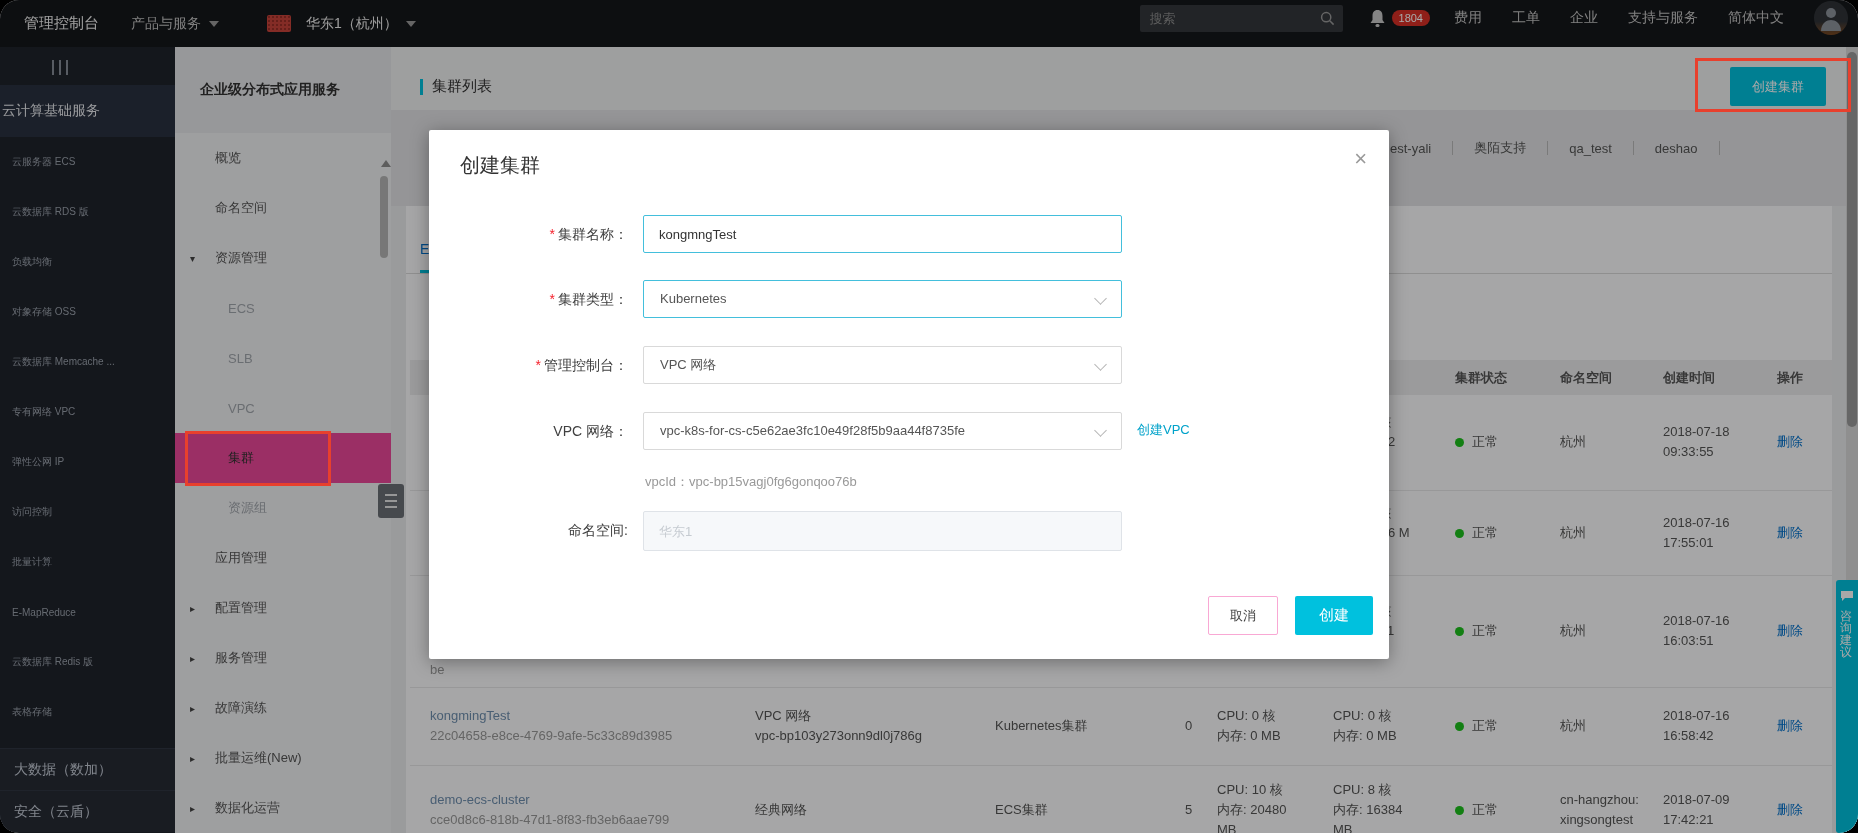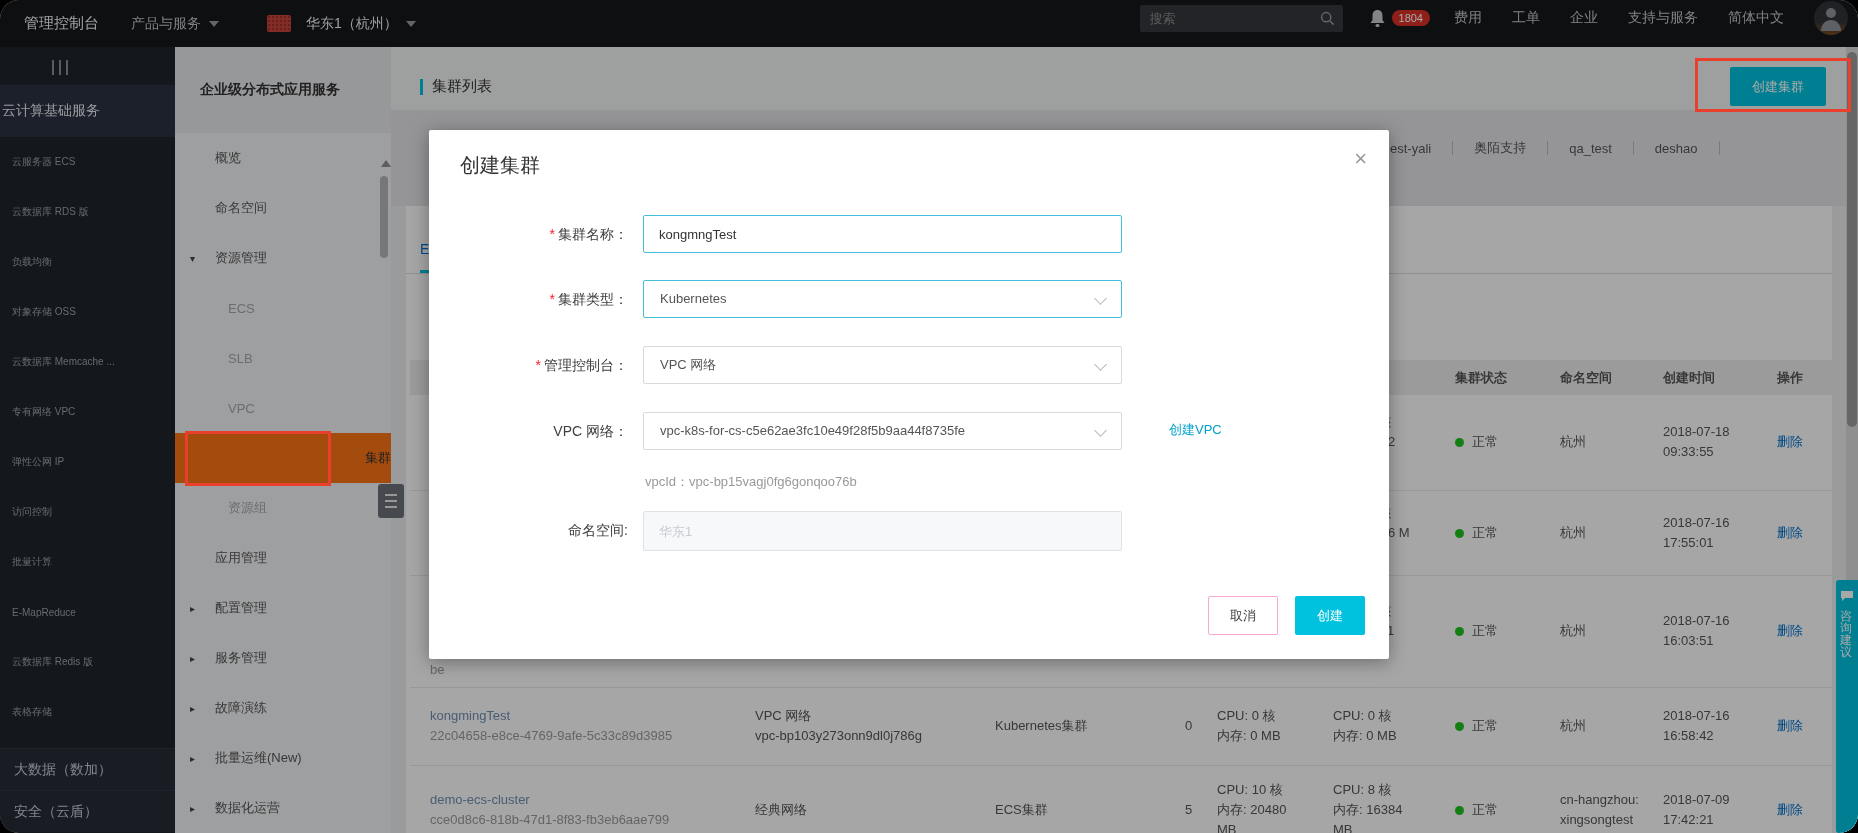--- a/index.html
+++ b/index.html
@@ -43,21 +43,21 @@
             background:#262b35; border-top:1px solid #303642; cursor:pointer; }
 
   
   .sidebar2 { position:absolute; left:175px; top:47px; width:216px; height:786px; background:#f0f1f3; z-index:5; }
   .s2-header { height:86px; background:#e6e7ea; display:flex; align-items:center; padding-left:25px;
                font-size:14px; font-weight:bold; color:#333; }
   .s2-item { height:50px; display:flex; align-items:center; padding-left:15px; font-size:13px; color:#555; cursor:pointer; }
   .s2-item .caret { display:inline-block; width:25px; font-size:10px; color:#444; }
   .s2-item .caret.w2 { width:38px; }
   .s2-item.dim { color:#a2a7ad; }
-  .s2-item.sel { background:#f97316; color:#333;justify-content:flex-end; }
+  .s2-item.sel { background:#ec4899; color:#333; }
   .s2-scroll-up { position:absolute; left:381px; top:160px; width:0; height:0; z-index:6;
                   border-left:5px solid transparent; border-right:5px solid transparent; border-bottom:7px solid #8d8d8d; }
   .s2-thumb { position:absolute; left:380px; top:176px; width:8px; height:82px; background:#b5b5b5; border-radius:4px; z-index:6; }
   .s2-handle { position:absolute; left:378px; top:484px; width:26px; height:34px; background:#6b6f76; border-radius:3px;
                z-index:6; display:flex; flex-direction:column; justify-content:center; align-items:center; cursor:pointer; }
   .s2-handle i { display:block; width:12px; height:2px; background:#e6e6e6; margin:2px 0; }
 
   
   .content-bg { position:absolute; left:391px; top:47px; width:1467px; height:786px; background:#eaebed; }
   .c-header { position:absolute; left:391px; top:47px; width:1467px; height:63px; background:#f0f1f2; }
@@ -109,28 +109,28 @@
   .m-label { position:absolute; left:0; width:199px; text-align:right; font-size:14px; color:#404040; line-height:38px; }
   .m-label .star { color:#f5222d; margin-right:3px; }
   .m-input { position:absolute; left:214px; width:479px; height:38px; border:1px solid #d9d9d9; border-radius:2px;
              padding:0 15px; font-size:13px; color:#333; font-family:inherit; outline:none; background:#fff; }
   .m-input.teal, .m-select.teal { border-color:#43bfdc; }
   .m-select { position:absolute; left:214px; width:479px; height:38px; border:1px solid #d9d9d9; border-radius:2px;
               background:#fff; cursor:pointer; }
   .m-select .val { position:absolute; left:16px; top:0; line-height:36px; font-size:13px; color:#555; white-space:nowrap; }
   .chev { position:absolute; right:16px; top:13px; width:9px; height:9px;
           border-right:1px solid #b5b5b5; border-bottom:1px solid #b5b5b5; transform:rotate(45deg); }
-  .m-vpclink { position:absolute; left:740px; top:291px; font-size:13px; color:#00a2ca; cursor:pointer; }
+  .m-vpclink { position:absolute; left:708px; top:291px; font-size:13px; color:#00a2ca; cursor:pointer; }
   .m-vpcid { position:absolute; left:216px; top:343px; font-size:13px; color:#999; }
   .m-input.disabled { background:#f6f8fa; border-color:#dfe3e8; }
   .m-input.disabled::placeholder { color:#c6cbd1; }
   .m-btn-cancel { position:absolute; left:779px; top:466px; width:70px; height:39px; background:#fff; border:1px solid #f9a8d4;
                   border-radius:2px; font-size:13px; color:#404040; cursor:pointer; font-family:inherit; }
-  .m-btn-ok { position:absolute; left:866px; top:466px; width:70px; height:39px; background:#00c1de; border:none;
-              border-radius:2px; font-size:13px; color:#fff; cursor:pointer; font-family:inherit; }
+  .m-btn-ok { position:absolute; left:866px; top:466px; width:78px; height:39px; background:#00c1de; border:none;
+              border-radius:2px; font-size:15px; color:#fff; cursor:pointer; font-family:inherit; }
 
   
   .anno { position:absolute; border:3px solid #e8402d; z-index:60; pointer-events:none; }
   .anno-btn { left:1695px; top:58px; width:156px; height:54px; }
   .anno-side { left:185px; top:431px; width:146px; height:55px; }
 </style>
 </head>
 <body>
 
 <div id="app">

